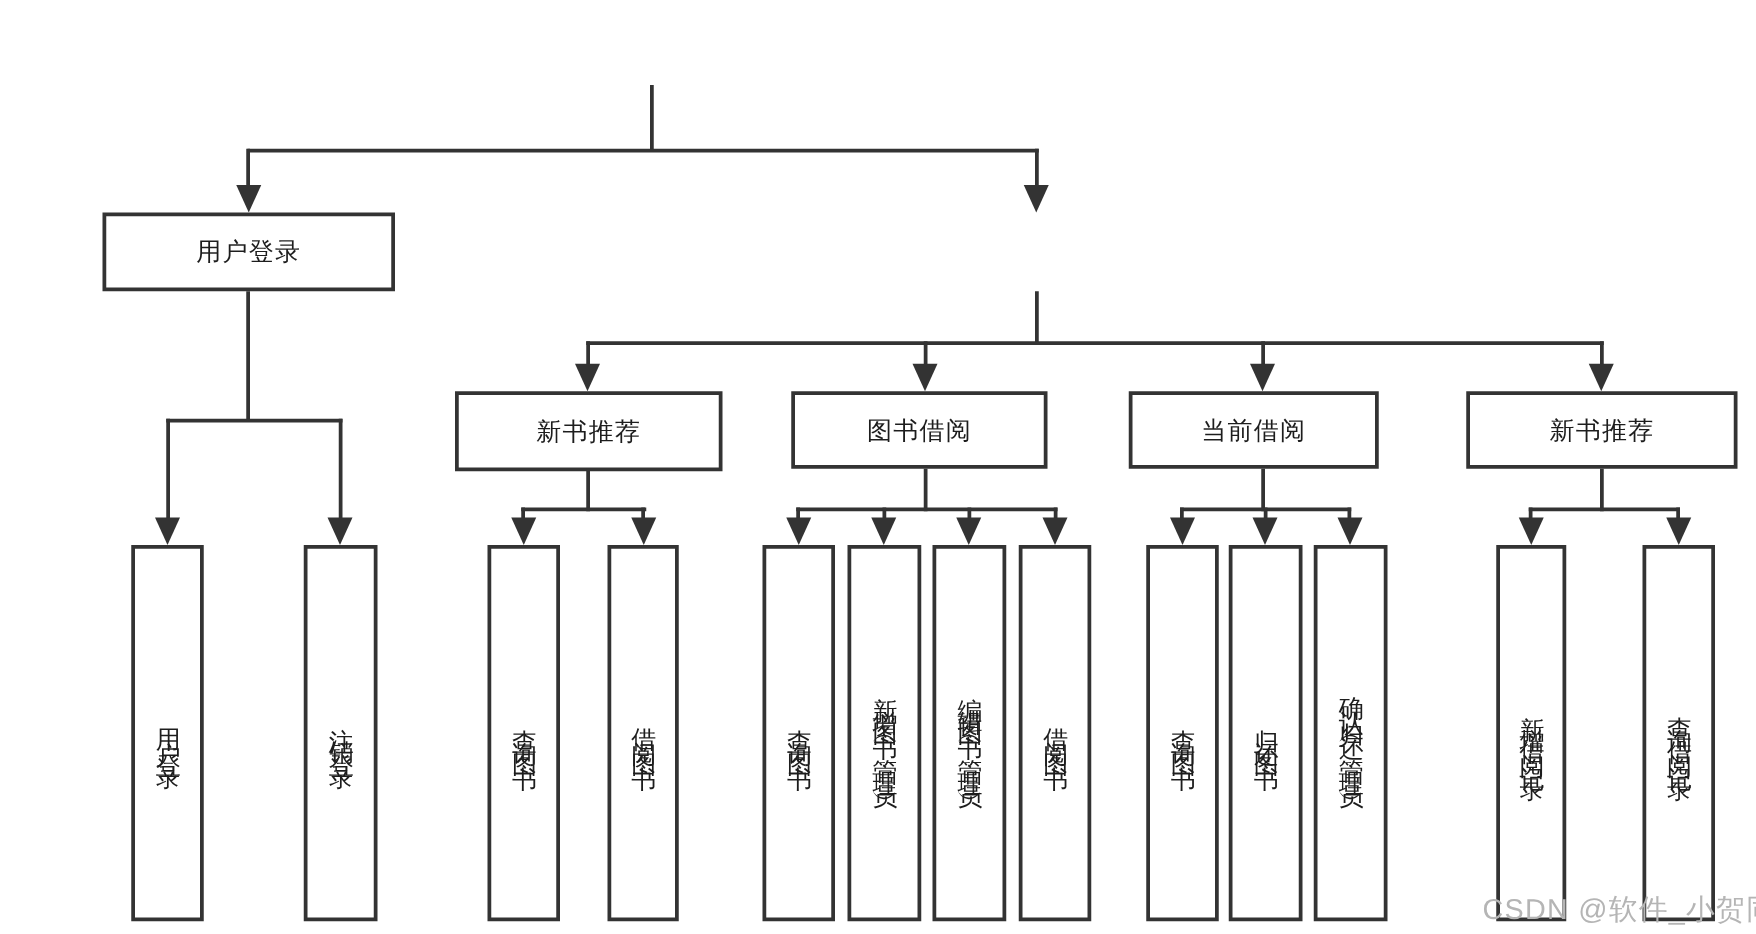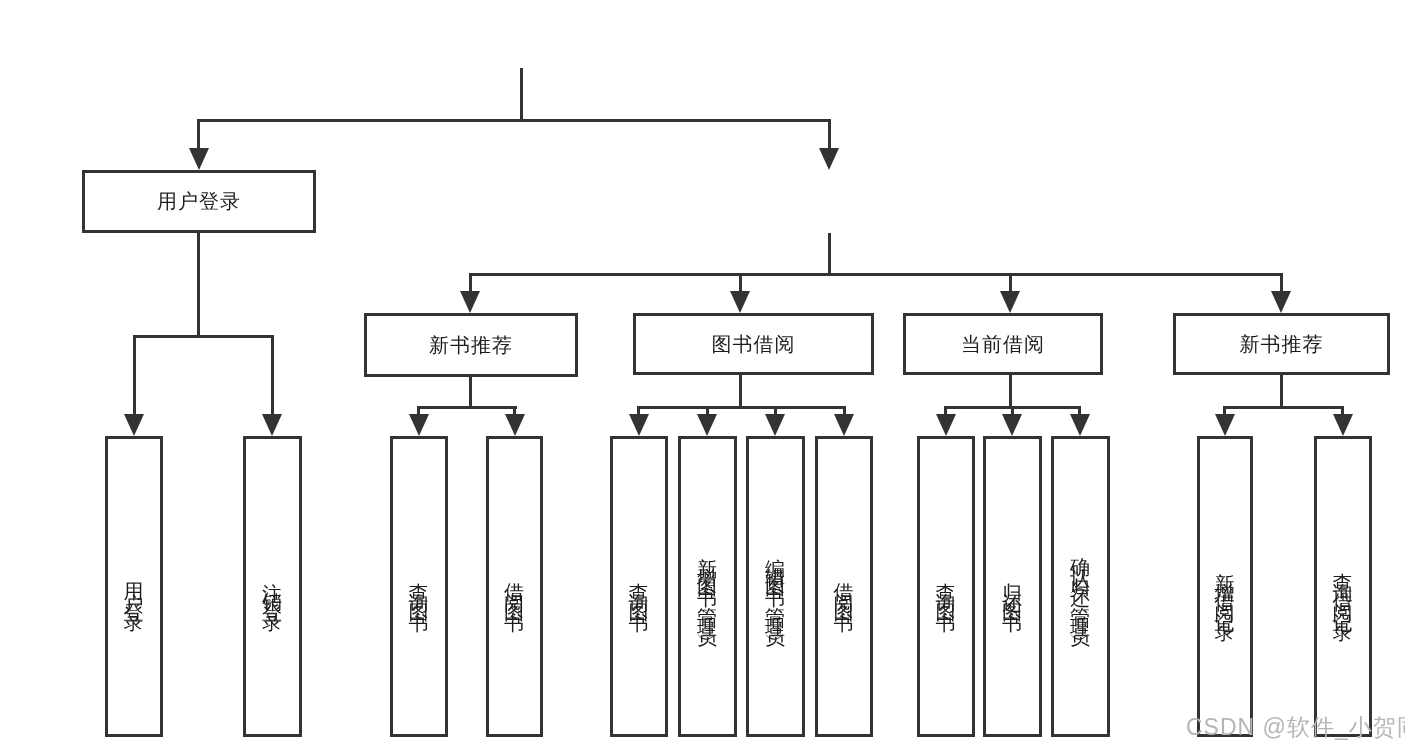--- a/index.html
+++ b/index.html
@@ -61,21 +61,21 @@
   <div class="edge" style="left:739px;top:273px;width:3px;height:22px;"></div>
   <div class="arrow" style="left:730px;top:291px;"></div>
   <div class="edge" style="left:1009px;top:273px;width:3px;height:22px;"></div>
   <div class="arrow" style="left:1000px;top:291px;"></div>
   <div class="edge" style="left:1280px;top:273px;width:3px;height:22px;"></div>
   <div class="arrow" style="left:1271px;top:291px;"></div>
 
   <div class="node" style="left:364px;top:313px;width:214px;height:64px;">
     <span>新书推荐</span>
   </div>
-  <div class="node" style="left:633px;top:313px;width:241px;height:62px;">
+  <div class="node" style="left:633px;top:313px;width:205px;height:62px;">
     <span>图书借阅</span>
   </div>
   <div class="node" style="left:903px;top:313px;width:200px;height:62px;">
     <span>当前借阅</span>
   </div>
   <div class="node" style="left:1173px;top:313px;width:217px;height:62px;">
     <span>新书推荐</span>
   </div>
 
   <div class="edge" style="left:469px;top:375px;width:3px;height:34px;"></div>

